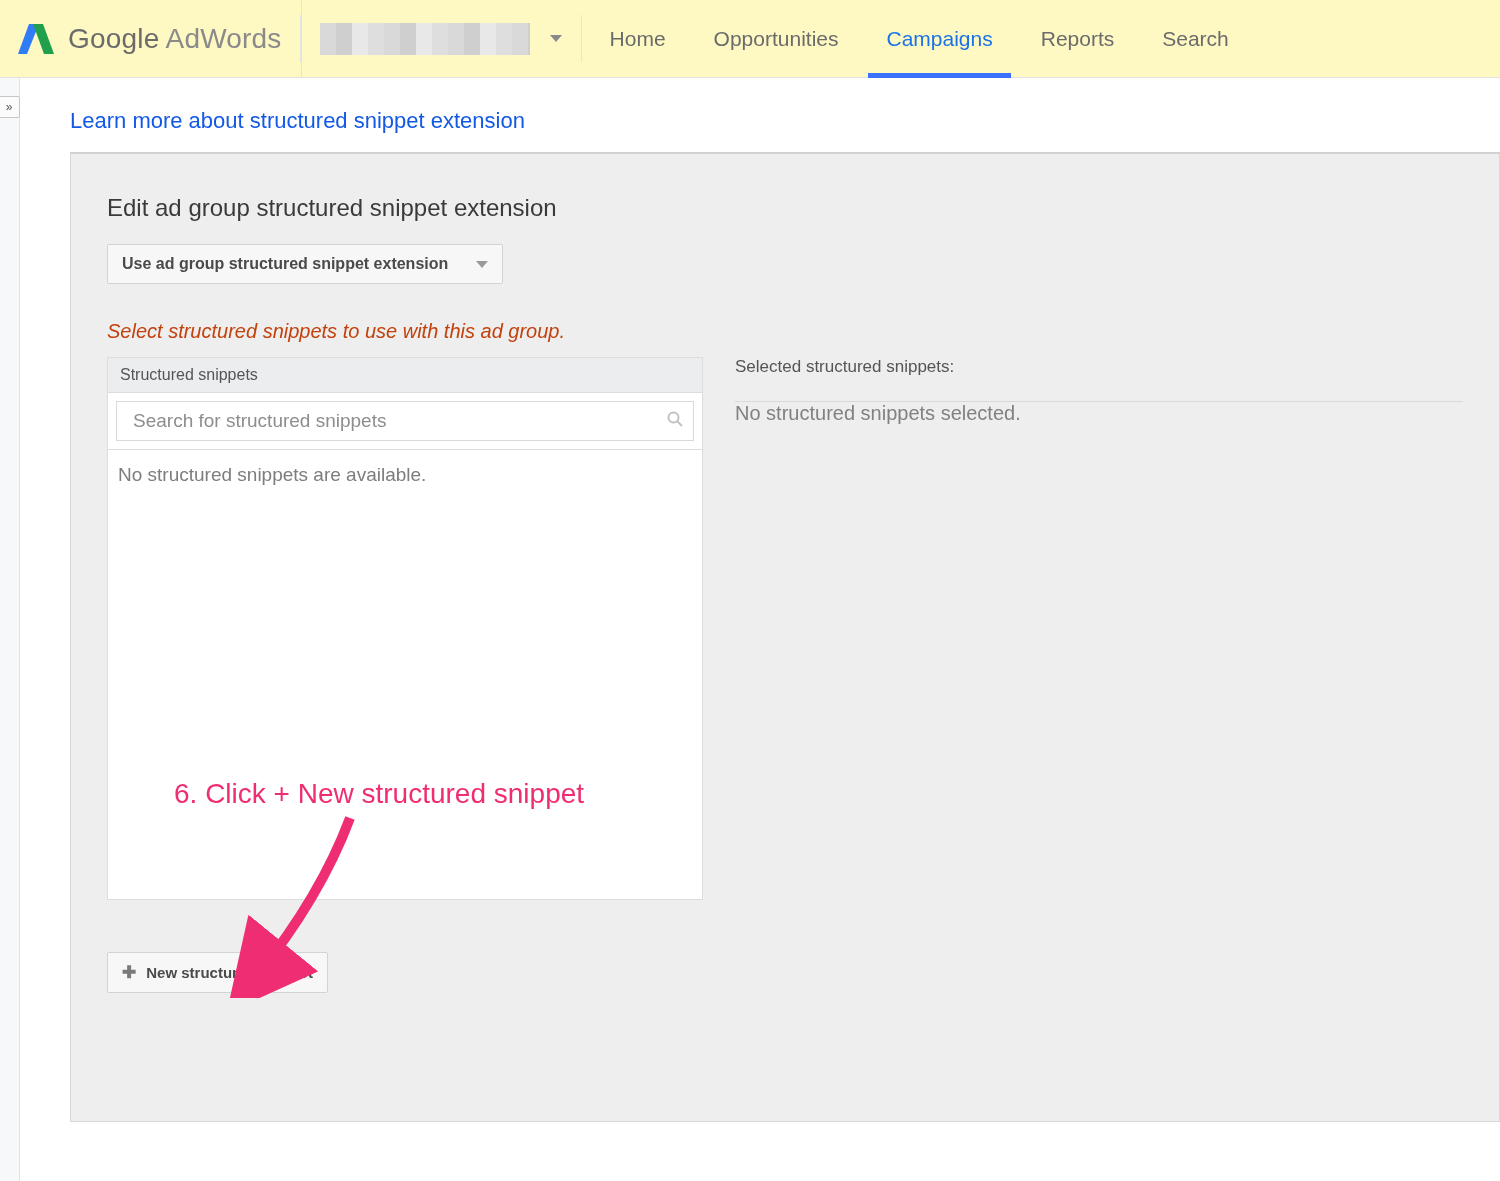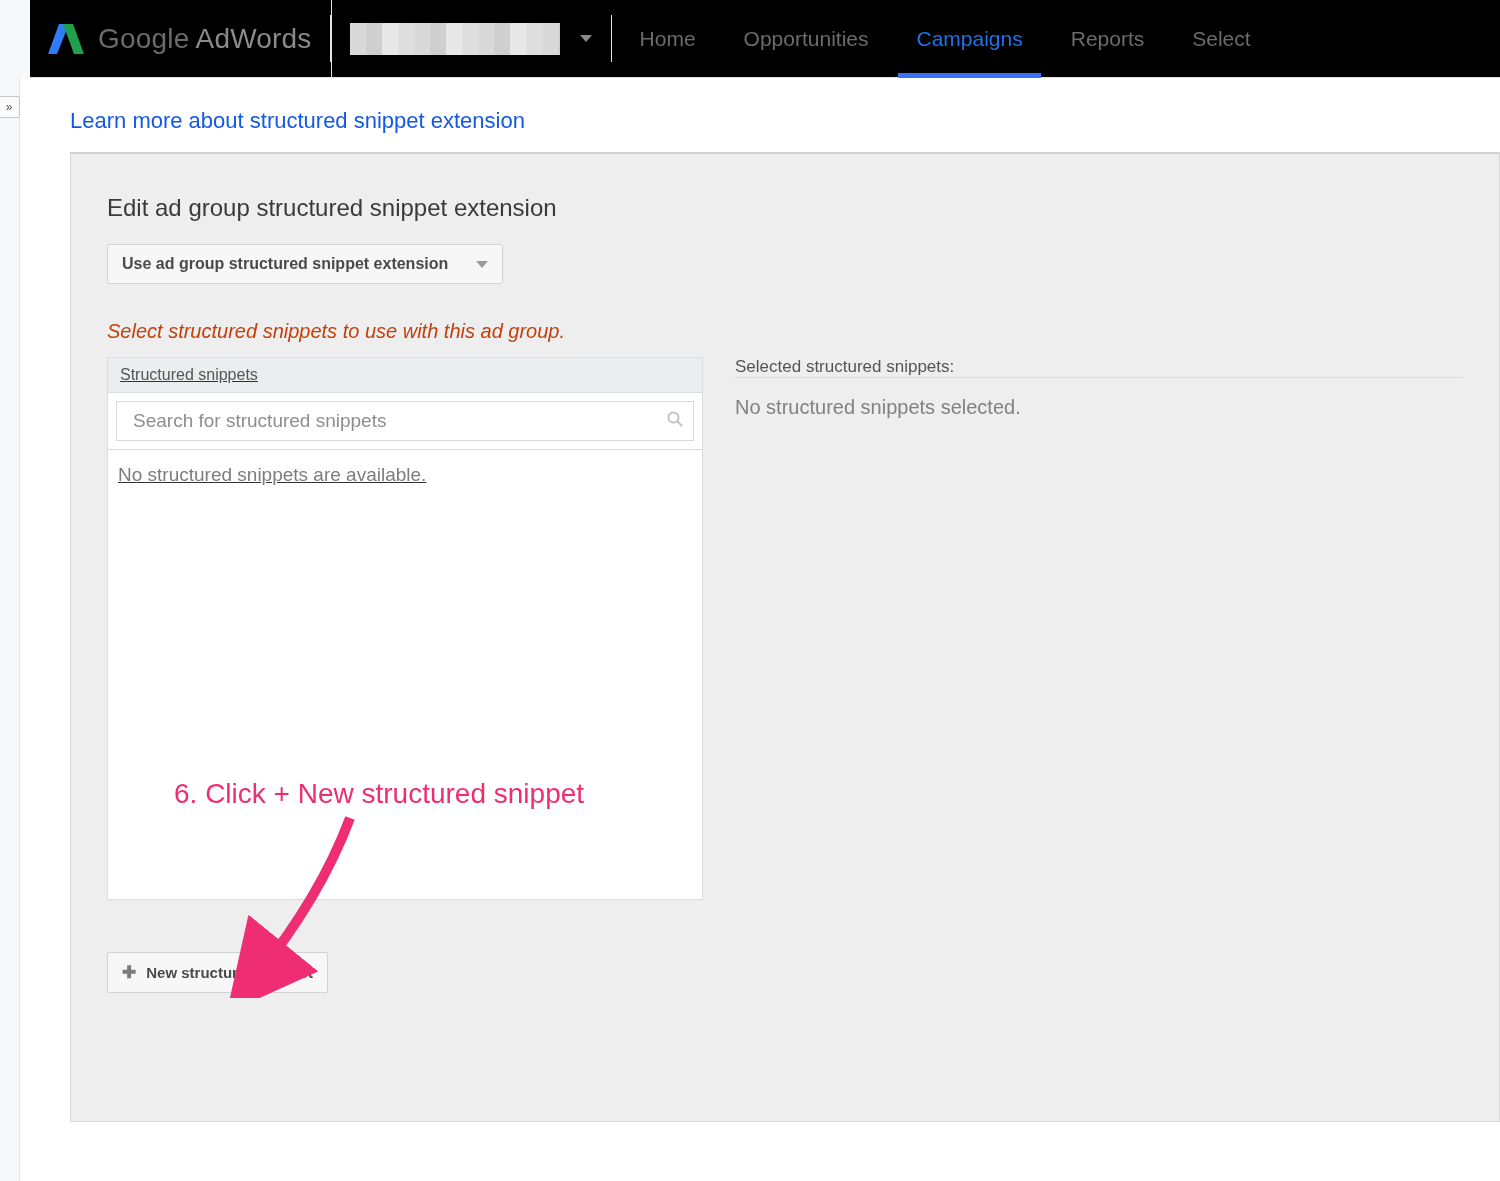--- a/index.html
+++ b/index.html
@@ -11,23 +11,22 @@
     width: 1500px;
     height: 1181px;
     overflow: hidden;
   }
 
   
   .topbar {
     display: flex;
     align-items: stretch;
     height: 78px;
-    background: #000000;
+    background: #fef9c3;
     border-bottom: 1px solid #e3e3e3;
-    margin-left: 30px;
   }
   .brand-zone {
     display: flex; align-items: center;
     padding: 0 18px 0 18px;
   }
   .adwords-logo {
     display: flex; align-items: center;
     gap: 14px;
   }
   .brand-text {
@@ -176,21 +175,20 @@
   .two-col {
     display: flex;
     gap: 32px;
     align-items: flex-start;
   }
 
   .snippet-picker {
     width: 596px;
     background: #ffffff;
     border: 1px solid #dcddde;
-    text-decoration: underline;
   }
   .picker-head {
     background: #ecedee;
     border-bottom: 1px solid #dcddde;
     padding: 8px 12px;
     font-size: 16px;
     color: #555;
   }
   .picker-search-zone {
     padding: 8px 8px;
@@ -224,23 +222,22 @@
     position: relative;
   }
 
   .selected-col {
     flex: 1;
     padding-top: 0;
   }
   .selected-title {
     font-size: 17px;
     color: #555;
-    padding-bottom: 0;
+    padding-bottom: 24px;
     border-bottom: 1px solid #d8d9da;
-    margin-bottom: 18px;
   }
   .selected-empty {
     font-size: 20px;
     color: #808182;
   }
 
   .new-snippet-btn {
     display: inline-flex; align-items: center;
     background: #f7f7f7;
     border: 1px solid #d2d3d4;
@@ -297,21 +294,21 @@
     <div class="account-caret"></div>
   </div>
 
   <div class="vdivider"></div>
 
   <div class="nav-tabs">
     <div class="nav-tab">Home</div>
     <div class="nav-tab">Opportunities</div>
     <div class="nav-tab active">Campaigns</div>
     <div class="nav-tab">Reports</div>
-    <div class="nav-tab">Select</div>
+    <div class="nav-tab">Search</div>
   </div>
 </div>
 
 <div class="workspace">
 
   <div class="left-collapsed">
     <div class="drawer-toggle">
       <span>»</span>
     </div>
   </div>

